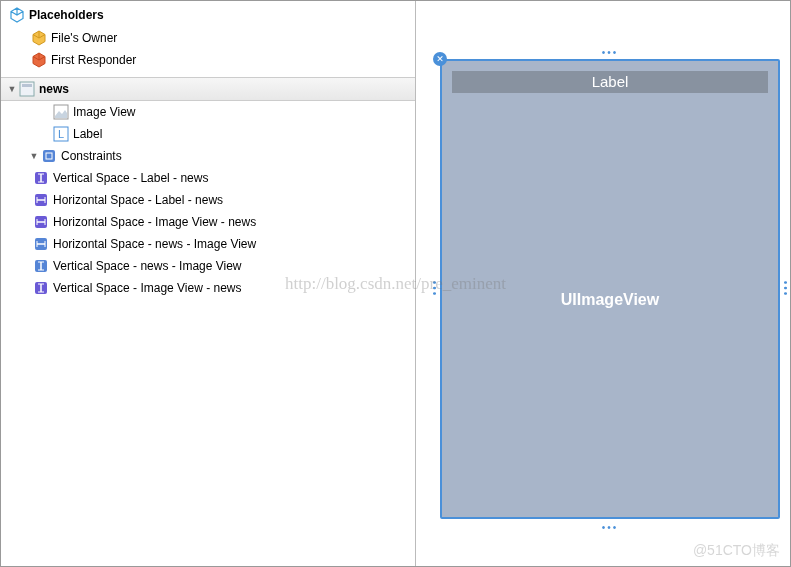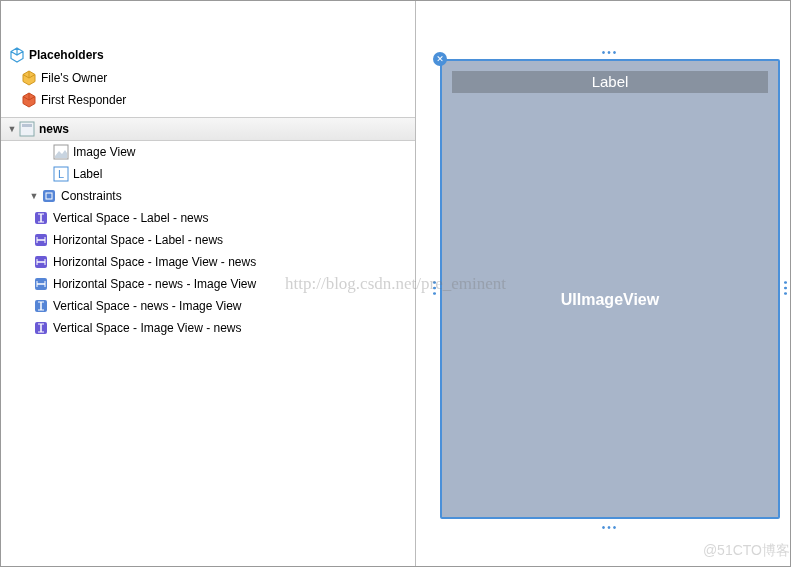--- a/index.html
+++ b/index.html
@@ -27,42 +27,41 @@
       position: relative;
       padding: 16px;
     }
     .section-header {
       display: flex;
       align-items: center;
       padding: 4px 8px;
     }
     .placeholders-header {
       padding-top: 6px;
-      margin-top: 40px;
     }
     .icon {
       display: inline-flex;
       align-items: center;
       justify-content: center;
       width: 16px;
       height: 16px;
       margin-right: 4px;
       flex-shrink: 0;
     }
     .header-label {
       font-weight: bold;
       font-size: 12px;
     }
     .tree-item {
       display: flex;
       align-items: center;
       padding: 3px 8px;
       line-height: 16px;
     }
-    .indent-0 { padding-left: 20px; }
+    .indent-0 { padding-left: 30px; }
     .indent-1 { padding-left: 40px; text-align: center; }
     .indent-2 { padding-left: 32px; }
     .news-row {
       background: linear-gradient(#f6f6f6, #e8e8e8);
       border-top: 1px solid #ccc;
       border-bottom: 1px solid #ccc;
       padding: 3px 8px 3px 6px;
       display: flex;
       align-items: center;
     }
@@ -151,21 +150,21 @@
       transform: translate(-50%, -50%);
       color: rgba(120,120,120,0.35);
       font-size: 17px;
       font-family: Georgia, serif;
       pointer-events: none;
       white-space: nowrap;
     }
     .bottom-watermark {
       position: absolute;
       bottom: 6px;
-      right: 0;
+      right: 10px;
       color: rgba(120,120,120,0.3);
       font-size: 14px;
     }
   </style>
 </head>
 <body>
 
 <div class="left-panel">
 
   <div class="section-header placeholders-header">

